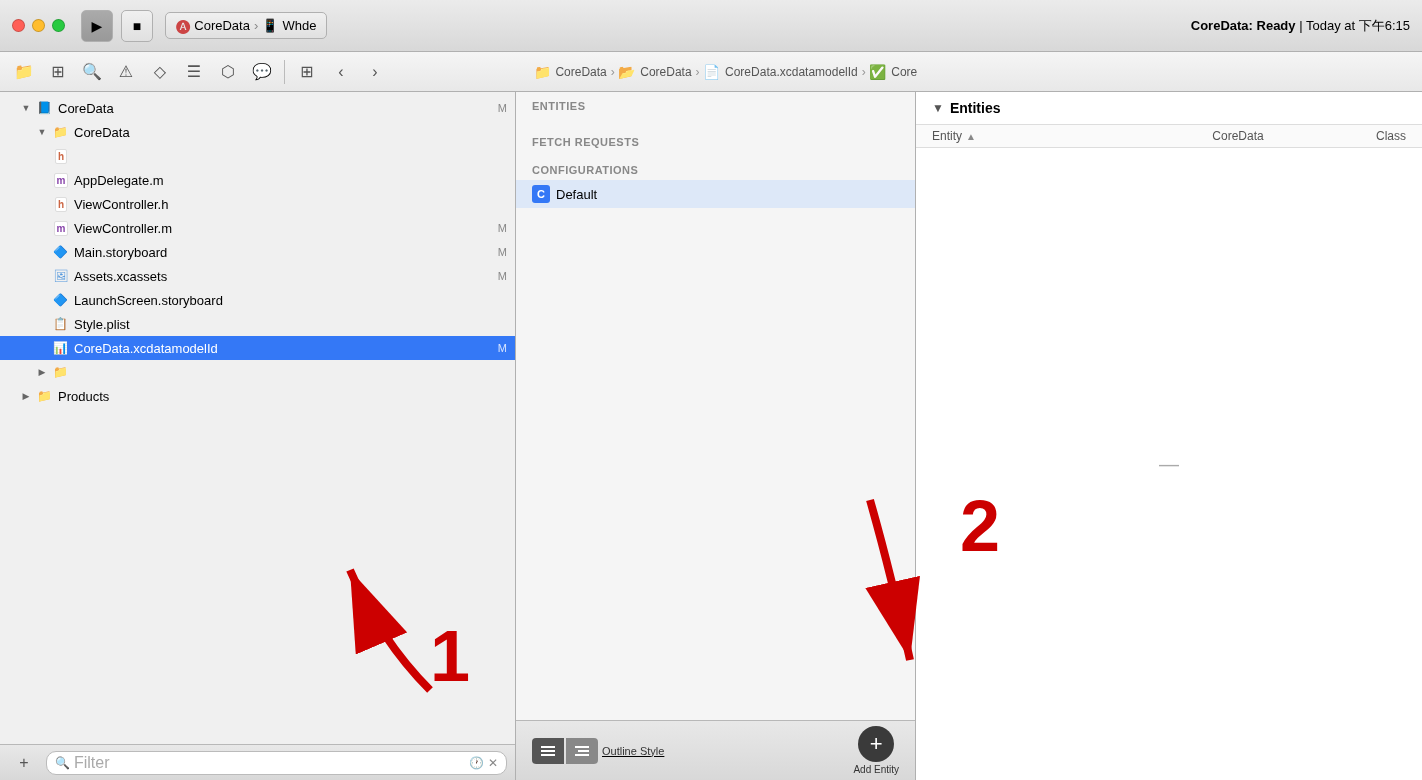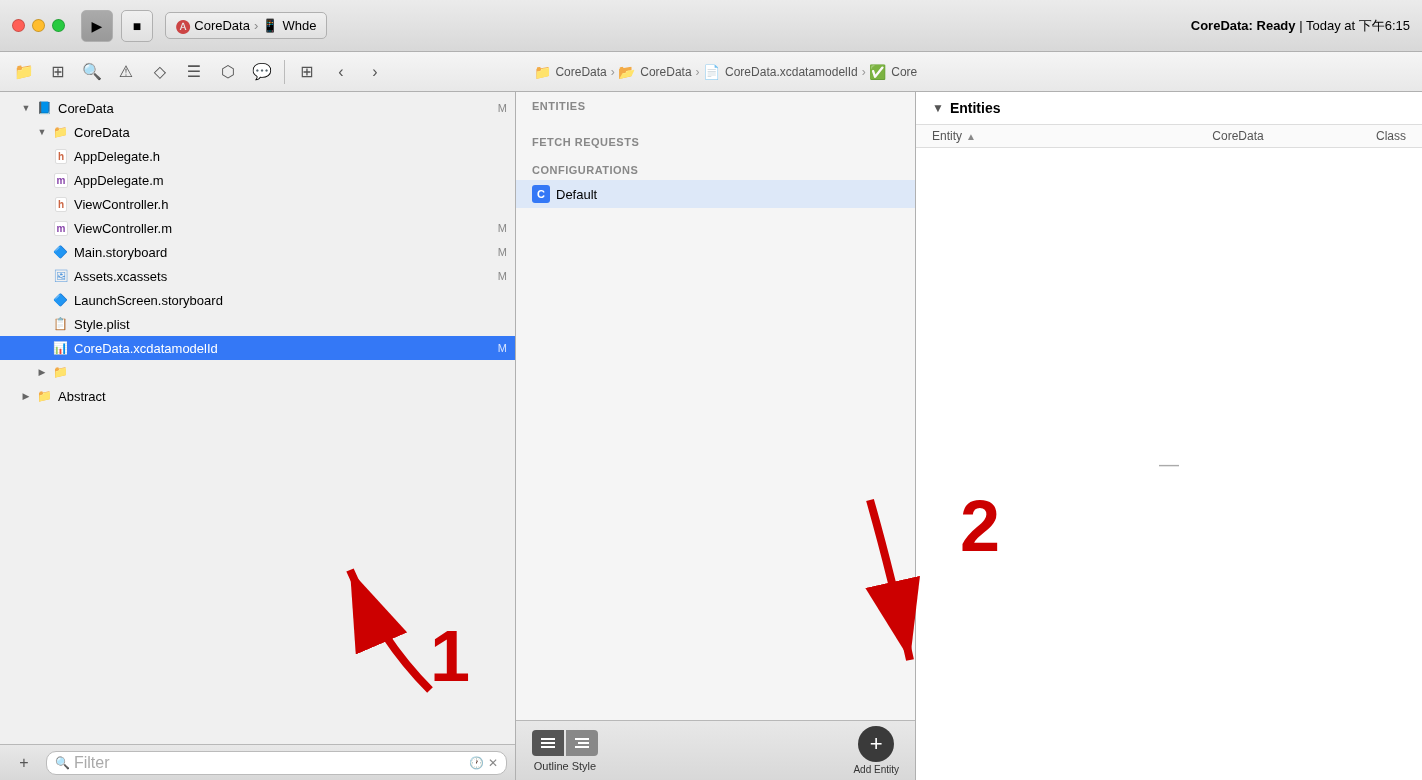--- a/index.html
+++ b/index.html
@@ -423,21 +423,20 @@
       <div class="sidebar-item indent-2">
         <span class="disclosure disclosure-open"></span>
         <span class="file-icon icon-folder">📁</span>
         <span class="item-label">CoreData</span>
       </div>
 
       <div class="sidebar-item indent-3">
         <span class="file-icon">
             <span class="icon-h">h</span>
           </span>
-        <span class="item-label">AppDelegate.h</span>
       </div>
 
       <div class="sidebar-item indent-3">
         <span class="file-icon">
             <span class="icon-m">m</span>
           </span>
         <span class="item-label">AppDelegate.m</span>
       </div>
 
       <div class="sidebar-item indent-3">
@@ -484,21 +483,21 @@
       </div>
 
       <div class="sidebar-item indent-2">
         <span class="disclosure disclosure-closed"></span>
         <span class="file-icon icon-folder">📁</span>
       </div>
 
       <div class="sidebar-item indent-1">
         <span class="disclosure disclosure-closed"></span>
         <span class="file-icon icon-folder">📁</span>
-        <span class="item-label">Abstract</span>
+        <span class="item-label">Products</span>
       </div>
 
     </div>
 
     <div class="sidebar-bottom">
       <button class="toolbar-icon" style="font-size:16px; background:none; border:none; cursor:pointer;">+</button>
       <div class="filter-box">
         <span style="color:#aaa; font-size:12px;">🔍</span>
         <span style="color:#aaa; font-size:16px;">Filter</span>
         <span style="flex:1"></span>
@@ -520,21 +519,21 @@
     </div>
 
     <div class="middle-item selected">
       <div class="ci-icon">C</div>
       <span>Default</span>
     </div>
 
     <div style="flex:1;"></div>
 
     <div class="middle-bottom">
-      <div style="display:flex; flex-direction:column; align-items:center; gap:4px;">
+      <div style="display:flex; flex-direction:row; align-items:center; gap:4px;text-decoration:underline;">
         <div class="outline-style">
           <div class="outline-btn">
             <svg width="16" height="16" viewBox="0 0 16 16" fill="white">
               <rect x="1" y="3" width="14" height="2"></rect>
               <rect x="1" y="7" width="14" height="2"></rect>
               <rect x="1" y="11" width="14" height="2"></rect>
             </svg>
           </div>
           <div class="outline-btn">
             <svg width="16" height="16" viewBox="0 0 16 16" fill="white">

